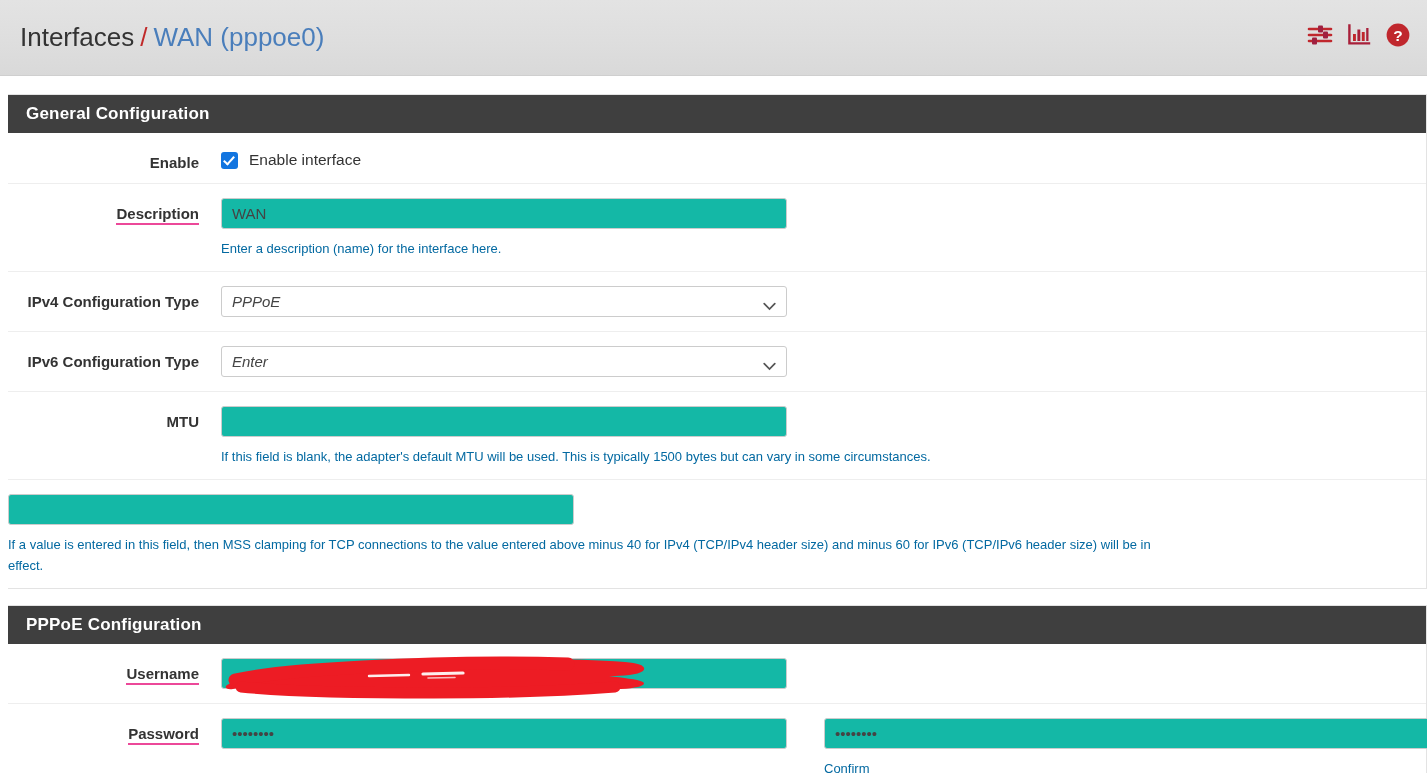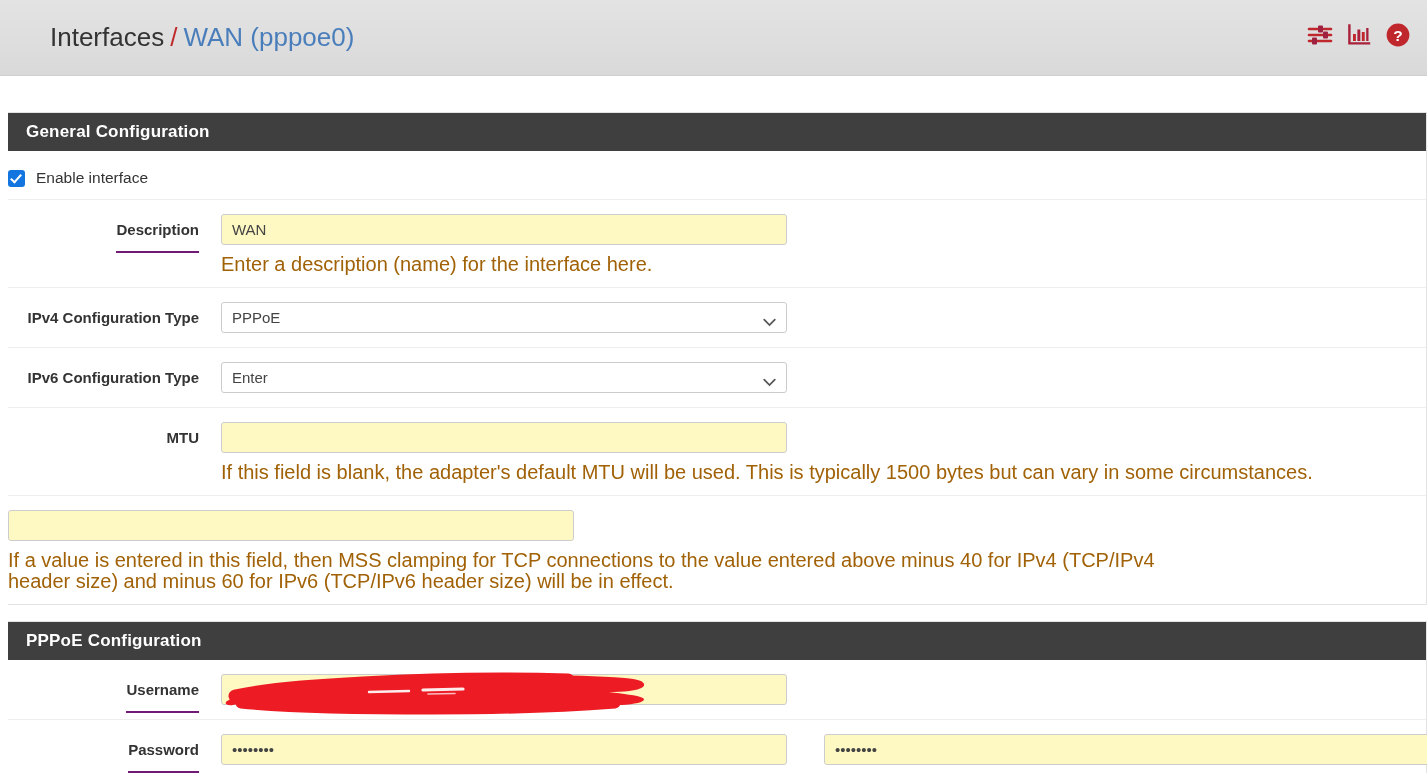--- a/index.html
+++ b/index.html
@@ -25,21 +25,21 @@
     box-sizing: border-box;
   }
   .breadcrumb {
     position: absolute;
     left: 20px;
     top: 20px;
     font-size: 26px;
     line-height: 34px;
     white-space: nowrap;
   }
-  .crumb-static { color: #333333; margin-left: 30px; }
+  .crumb-static { color: #333333; }
   .crumb-sep {
     color: #c02929;
     margin: 0 6px;
   }
   .crumb-active { color: #4a7ebb; }
 
   .header-icons {
     position: absolute;
     right: 16px;
     top: 22px;
@@ -51,21 +51,21 @@
 
   
   .panel {
     margin: 16px 0 0 8px;
     width: 1419px;
     box-sizing: border-box;
     background: #ffffff;
     border: 1px solid #e3e3e3;
     border-left: none;
   }
-  .panel.first { margin-top: 36px; }
+  .panel.first { margin-top: 18px; }
   .panel-heading {
     background: #3f3f3f;
     color: #ffffff;
     font-size: 17px;
     font-weight: bold;
     padding: 9px 0 9px 18px;
     letter-spacing: 0.2px;
   }
   .panel-body { padding: 0; }
 
@@ -85,50 +85,51 @@
     min-width: 213px;
     text-align: right;
     padding-right: 22px;
     padding-top: 7px;
     font-size: 15px;
     font-weight: bold;
     color: #333333;
     box-sizing: border-box;
   }
   .flabel.req span {
-    border-bottom: 2px solid #701a75;
-    padding-bottom: 13px;
+    border-bottom: 2px solid #ec4899;
+    padding-bottom: 1px;
   }
 
   .fcontrol {
     flex: 1;
     padding-left: 0;
     box-sizing: border-box;
   }
 
   .txtinput {
     width: 566px;
     height: 31px;
     box-sizing: border-box;
     border: 1px solid #cccccc;
     border-radius: 3px;
-    background: #fef9c3;
+    background: #14b8a6;
     font-family: "Liberation Sans", sans-serif;
     font-size: 15px;
     color: #444444;
     padding: 4px 10px;
     outline: none;
   }
   .txtinput.wide { width: 1130px; }
   .txtinput::placeholder { color: #9a9a9a; }
 
   .selwrap {
     position: relative;
     width: 566px;
     height: 31px;
+    font-style: italic;
   }
   .selbox {
     width: 566px;
     height: 31px;
     box-sizing: border-box;
     border: 1px solid #cccccc;
     border-radius: 3px;
     background: #ffffff;
     font-size: 15px;
     color: #444444;
@@ -136,22 +137,22 @@
     line-height: 20px;
   }
   .chev {
     position: absolute;
     right: 11px;
     top: 11px;
     pointer-events: none;
   }
 
   .helptext {
-    font-size: 20px;
-    color: #a16207;
+    font-size: 13px;
+    color: #0369a1;
     line-height: 21px;
     margin-top: 9px;
     max-width: 1140px;
   }
   .helptext.narrow { max-width: 1150px; }
 
   
   .cbline {
     display: flex;
     align-items: center;
@@ -238,20 +239,21 @@
       </svg>
     </span>
   </div>
 </div>
 
 <div class="panel first">
   <div class="panel-heading">General Configuration</div>
   <div class="panel-body">
 
     <div class="frow">
+      <div class="flabel">Enable</div>
       <div class="fcontrol">
         <div class="cbline">
           <span class="cbox"></span>
           <span class="cblabel">Enable interface</span>
         </div>
       </div>
     </div>
 
     <div class="frow">
       <div class="flabel req">

